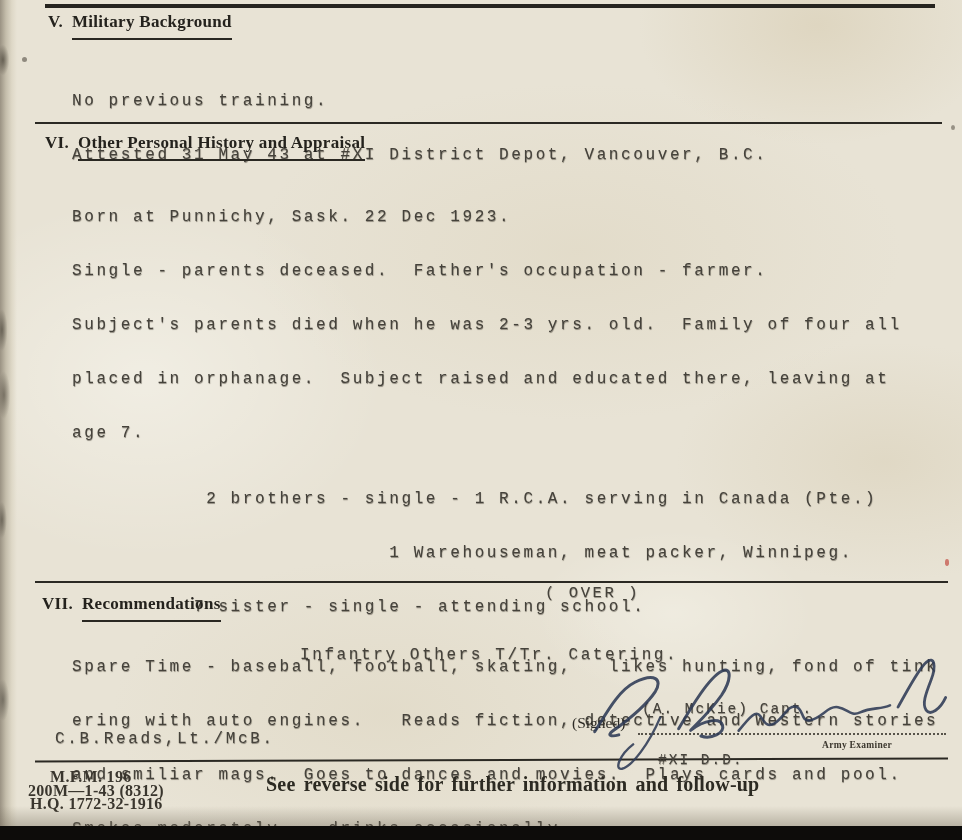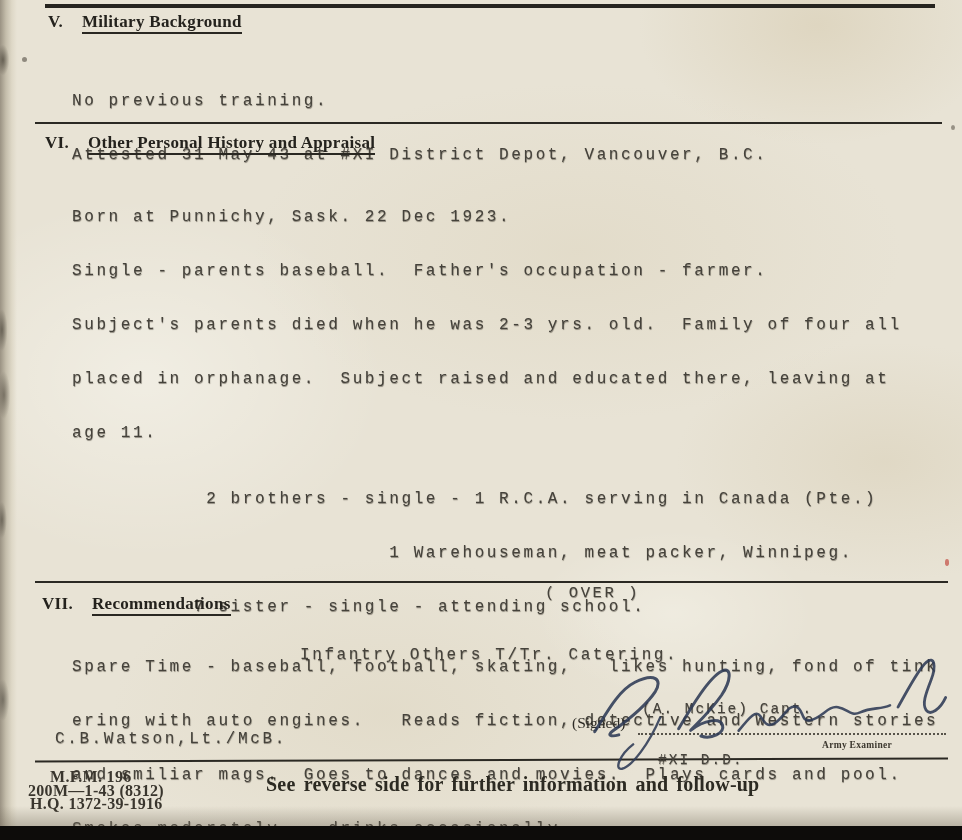--- a/index.html
+++ b/index.html
@@ -14,21 +14,21 @@
       radial-gradient(ellipse 420px 240px at 40% 85%, rgba(214,204,178,0.32), transparent 65%),
       radial-gradient(ellipse 200px 120px at 70% 73%, rgba(255,255,248,0.30), transparent 70%);
     font-family:"Liberation Serif", serif;
   }
   .abs{position:absolute;}
   
   .rule{position:absolute;background:#2b2923;}
   .rule-double{position:absolute;background:linear-gradient(to bottom,#26241f 0 40%, rgba(38,36,31,0.15) 40% 62%, #26241f 62% 100%);}
   
   .hd{position:absolute;font-family:"Liberation Serif", serif;font-weight:bold;font-size:17px;color:#24221d;letter-spacing:0.3px;white-space:nowrap;}
-  .hd .title{margin-left:19px;border-bottom:2px solid #2a2822;padding-bottom:1px;}
+  .hd .title{margin-left:9px;border-bottom:2px solid #2a2822;padding-bottom:7px;}
   
   .tw{font-family:"Liberation Mono","DejaVu Sans Mono",monospace;font-size:16px;letter-spacing:2.6px;
       color:#45423b;white-space:pre;line-height:18px;
       text-shadow:0.4px 0.5px 0.7px rgba(58,52,42,0.5);}
   .twblock{position:absolute;}
   .twblock div{height:18px;}
   .mt12{margin-top:12px;} .mt6{margin-top:6px;}
   .small-tw{font-size:14.5px;letter-spacing:2px;}
   
   .print-sm{position:absolute;font-family:"Liberation Serif", serif;font-weight:bold;font-size:16px;color:#3a362e;letter-spacing:0.3px;white-space:nowrap;}
@@ -70,24 +70,24 @@
   <div class="twblock tw" style="left:72px;top:56px;">
     <div>No previous training.</div>
     <div>Attested 31 May 43 at #XI District Depot, Vancouver, B.C.</div>
   </div>
 
   <div class="hd" style="left:45px;top:133px;">
     <span>VI.</span><span class="title">Other Personal History and Appraisal</span>
   </div>
   <div class="twblock tw" style="left:72px;top:172px;">
     <div>Born at Punnichy, Sask. 22 Dec 1923.</div>
-    <div>Single - parents baseball.  Father's occupation - farmer.</div>
+    <div>Single - parents deceased.  Father's occupation - farmer.</div>
     <div>Subject's parents died when he was 2-3 yrs. old.  Family of four all</div>
     <div>placed in orphanage.  Subject raised and educated there, leaving at</div>
-    <div>age 11.</div>
+    <div>age 7.</div>
     <div class="mt12">           2 brothers - single - 1 R.C.A. serving in Canada (Pte.)</div>
     <div>                          1 Warehouseman, meat packer, Winnipeg.</div>
     <div>          7 sister - single - attending school.</div>
     <div class="mt6">Spare Time - baseball, football, skating,   likes hunting, fond of tink</div>
     <div>ering with auto engines.   Reads fiction, detective and Western stories</div>
     <div>and smiliar mags.  Goes to dances and movies.  Plays cards and pool.</div>
     <div>Smokes moderately,   drinks occasionally.</div>
     
     
     
@@ -98,38 +98,38 @@
     
   </div>
 
   <div class="abs tw" style="left:545px;top:584px;font-size:15.5px;">( OVER )</div>
 
   <div class="hd" style="left:42px;top:594px;">
     <span>VII.</span><span class="title">Recommendations</span>
   </div>
   <div class="abs tw" style="left:300px;top:646px;">Infantry Others T/Tr. Catering.</div>
 
-  <div class="abs tw" style="left:55px;top:730px;">C.B.Watson,Lt./McB.</div>
+  <div class="abs tw" style="left:55px;top:730px;">C.B.Reads,Lt./McB.</div>
   <div class="signed" style="left:572px;top:714px;">(Signed)</div>
   <div class="dotted" style="left:638px;top:733px;width:308px;"></div>
   <div class="abs tw small-tw" style="left:642px;top:700px;text-align:right;">(A. McKie) Capt.</div>
   <div class="examiner" style="left:822px;top:740px;">Army Examiner</div>
   <div class="abs tw small-tw" style="left:658px;top:751px;">#XI D.D.</div>
 
   <svg class="sig" width="395" height="115" viewBox="0 0 395 115">
     <path d="M 34 74 C 44 60 58 34 76 26 C 96 17 104 24 96 36 C 86 50 64 66 52 74 C 46 78 50 80 58 78" stroke-width="3"></path>
     <path d="M 118 74 C 132 52 150 24 163 18 C 174 13 172 28 162 42 C 150 58 136 70 130 76 C 144 66 160 64 162 72 C 164 80 150 86 140 82" stroke-width="3"></path>
     <path d="M 178 78 C 190 64 196 58 200 64 C 204 70 206 76 214 72 C 224 66 228 54 236 56 C 244 58 240 72 250 70 C 262 68 268 56 278 58 C 288 60 290 68 300 64 C 312 59 320 62 330 58" stroke-width="2.6"></path>
     <path d="M 338 60 C 348 44 360 22 368 16 C 376 10 378 20 372 34 C 366 48 362 58 366 64 C 370 70 380 64 386 52" stroke-width="2.8"></path>
     <path d="M 100 62 C 88 88 70 110 60 112 C 52 113 58 98 72 88" stroke-width="2.4"></path>
   </svg>
 
   <div class="print-sm" style="left:50px;top:768px;">M.F.M. 196</div>
   <div class="print-sm" style="left:28px;top:782px;">200M—1-43  (8312)</div>
-  <div class="print-sm" style="left:30px;top:795px;">H.Q. 1372-39-1916</div>
+  <div class="print-sm" style="left:30px;top:795px;">H.Q. 1772-32-1916</div>
   <div class="note" style="left:266px;top:773px;">See reverse side for further information and follow-up</div>
 
   <div class="edge-left"></div>
   <div class="edge-bottom-fade"></div>
   <div class="edge-bottom"></div>
   <div class="speck" style="left:22px;top:57px;width:5px;height:5px;background:rgba(70,64,54,0.55);"></div>
   <div class="speck" style="left:951px;top:125px;width:4px;height:5px;background:rgba(70,64,54,0.5);"></div>
   <div class="speck" style="left:945px;top:559px;width:4px;height:7px;background:rgba(192,64,56,0.65);border-radius:40%;"></div>
 
 </div>

